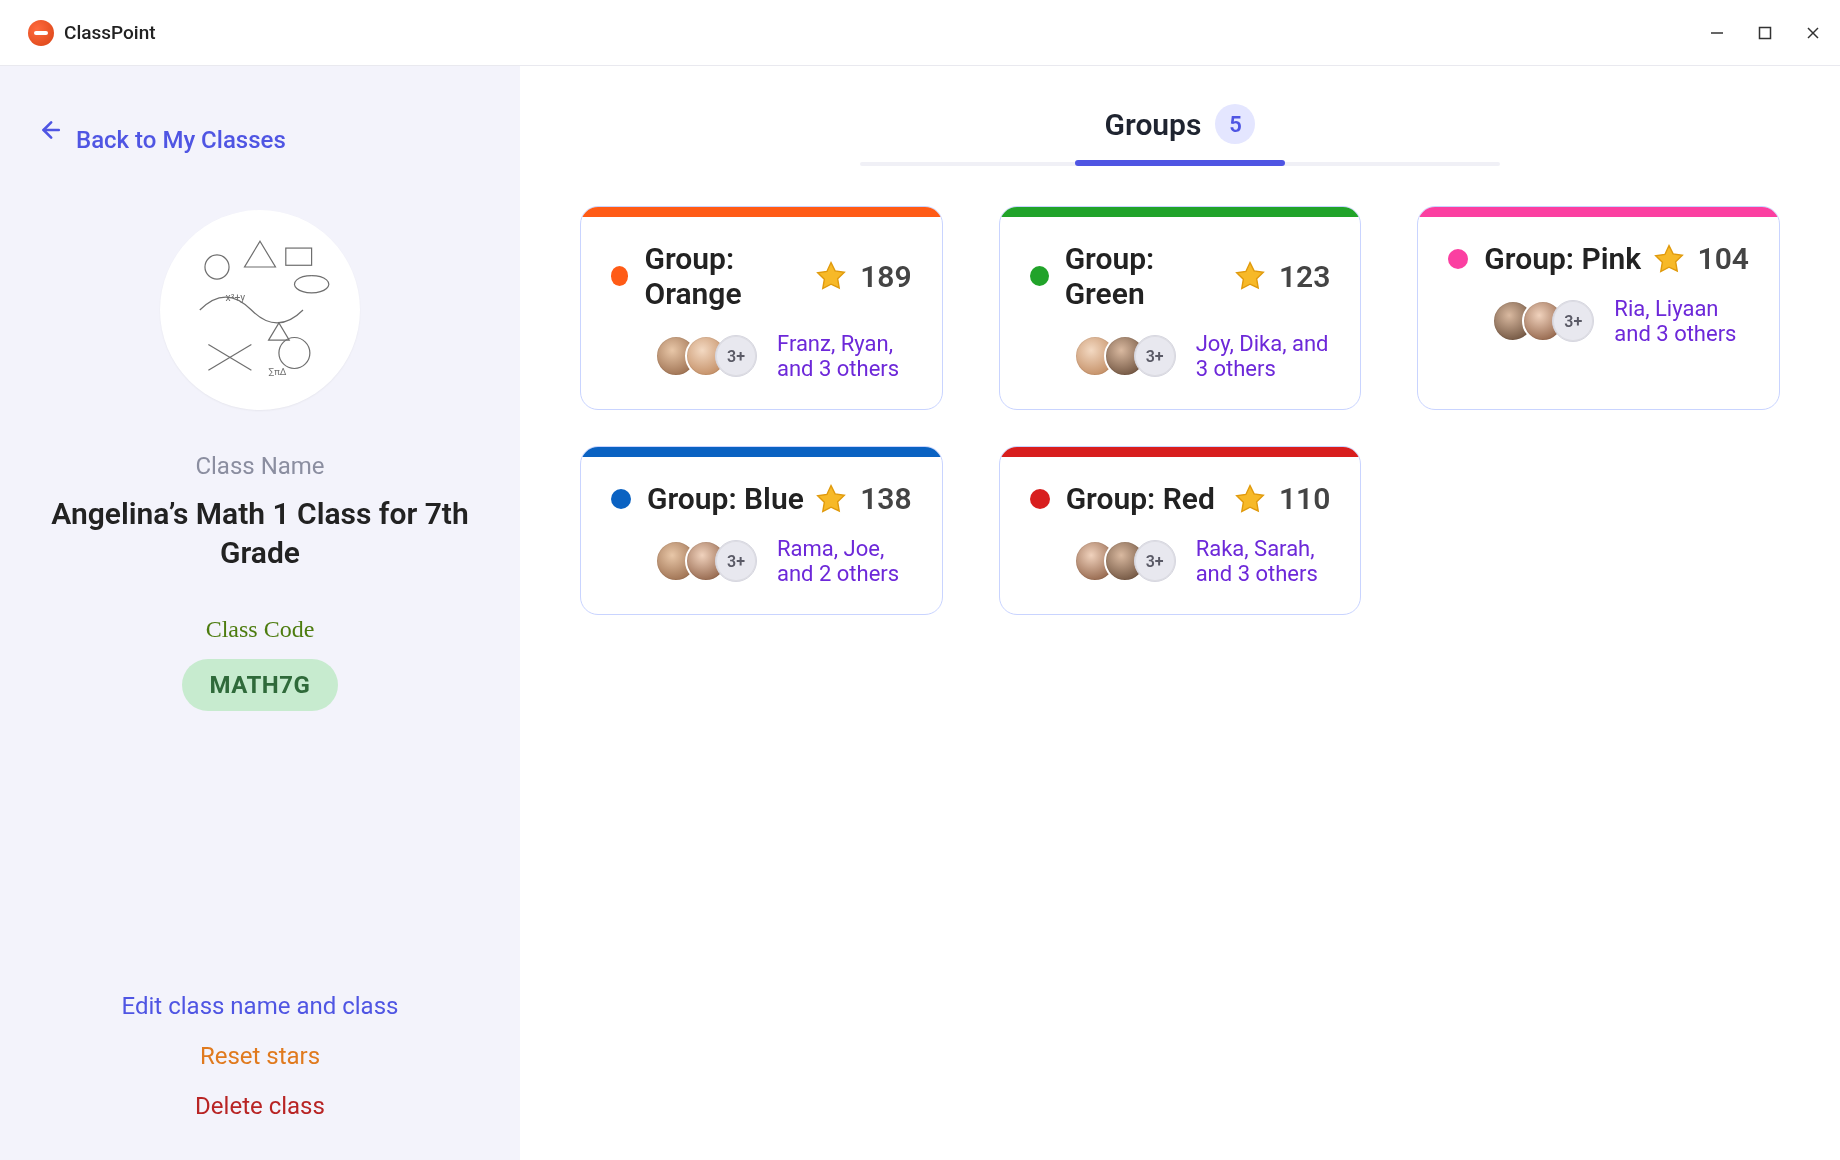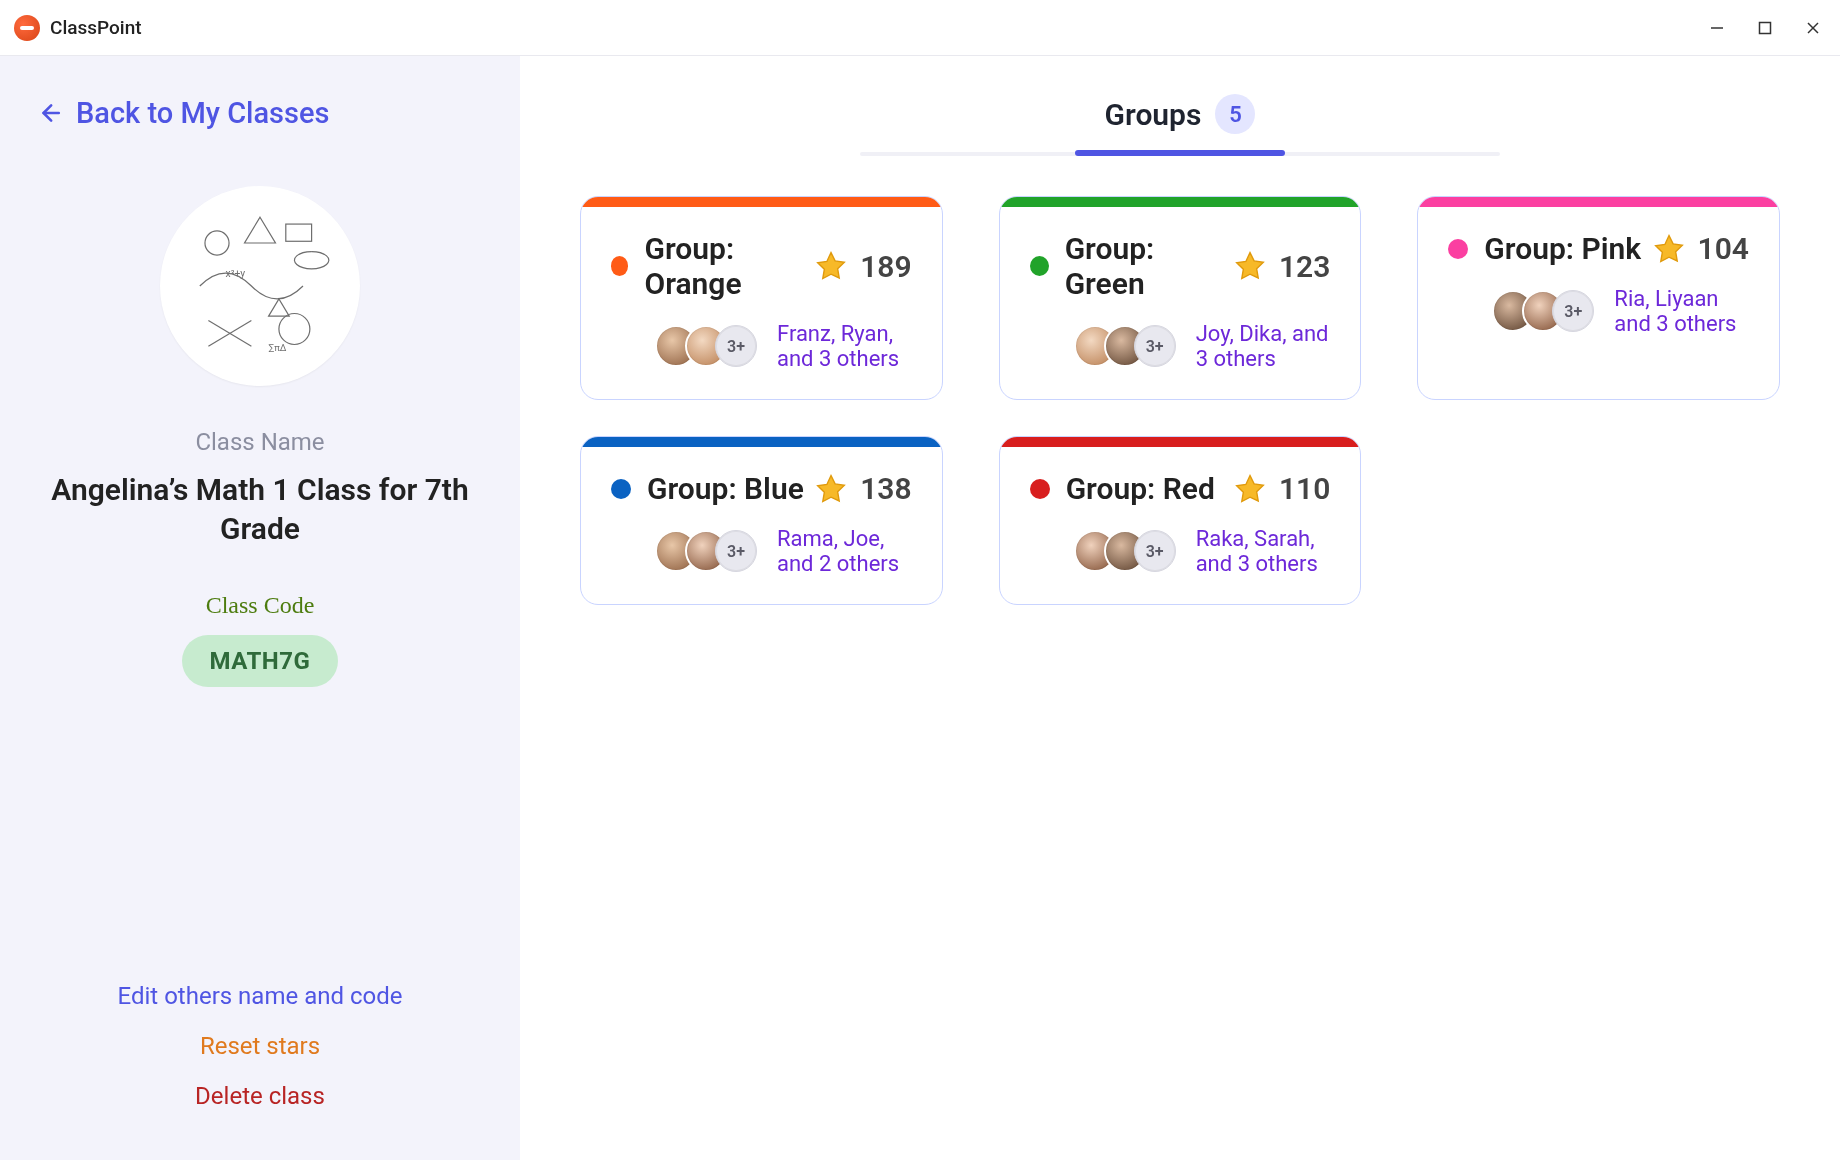--- a/index.html
+++ b/index.html
@@ -6,25 +6,25 @@
   html, body { width: 100%; height: 100%; }
   body {
     font-family: -apple-system, BlinkMacSystemFont, "Segoe UI", Roboto, Helvetica, Arial, sans-serif;
     background: #ffffff;
     color: #1f2430;
     overflow: hidden;
   }
 
   
   .titlebar {
-    height: 56px;
+    height: 66px;
     display: flex;
     align-items: center;
     justify-content: space-between;
-    padding: 0 18px 0 14px;
+    padding: 0 18px 0 28px;
     border-bottom: 1px solid #e9e9ef;
     background: #ffffff;
   }
   .titlebar-left { display: flex; align-items: center; gap: 10px; }
   .app-icon {
     width: 26px; height: 26px; border-radius: 50%;
     background: radial-gradient(circle at 35% 35%, #ff6a3d, #d84315);
     position: relative;
   }
   .app-icon::after{
@@ -40,21 +40,21 @@
   .sidebar {
     width: 520px;
     background: #f3f3fb;
     padding: 40px 36px 36px;
     display: flex;
     flex-direction: column;
     align-items: center;
   }
   .back-row { align-self: flex-start; display:flex; align-items:center; gap:14px; color:#4f55e3; cursor:pointer; }
   .back-arrow svg { display:block; }
-  .back-text { font-size: 29px; font-weight: 500; }
+  .back-text { font-size: 24px; font-weight: 500; margin-top: 20px; }
 
   .class-avatar {
     margin-top: 56px;
     width: 200px; height: 200px; border-radius: 50%;
     background: #ffffff;
     box-shadow: 0 1px 2px rgba(0,0,0,0.05);
     display:flex; align-items:center; justify-content:center;
     color:#8b5cf6; overflow:hidden;
   }
   .class-avatar svg { width: 86%; height: 86%; }
@@ -185,21 +185,21 @@
       </svg>
     </div>
 
     <div class="meta-label">Class Name</div>
     <div class="class-name">Angelina’s Math 1 Class for 7th Grade</div>
 
     <div class="meta-label2">Class Code</div>
     <div class="code-pill">MATH7G</div>
 
     <div class="sidebar-actions">
-      <span class="link-primary">Edit others name and code</span>
+      <span class="link-primary">Edit class name and class</span>
       <span class="link-warning">Reset stars</span>
       <span class="link-danger">Delete class</span>
     </div>
   </aside>
 
   <main class="main">
 
     <div class="tabs">
       <div class="tab active">
         <span class="tab-label">Groups</span>

